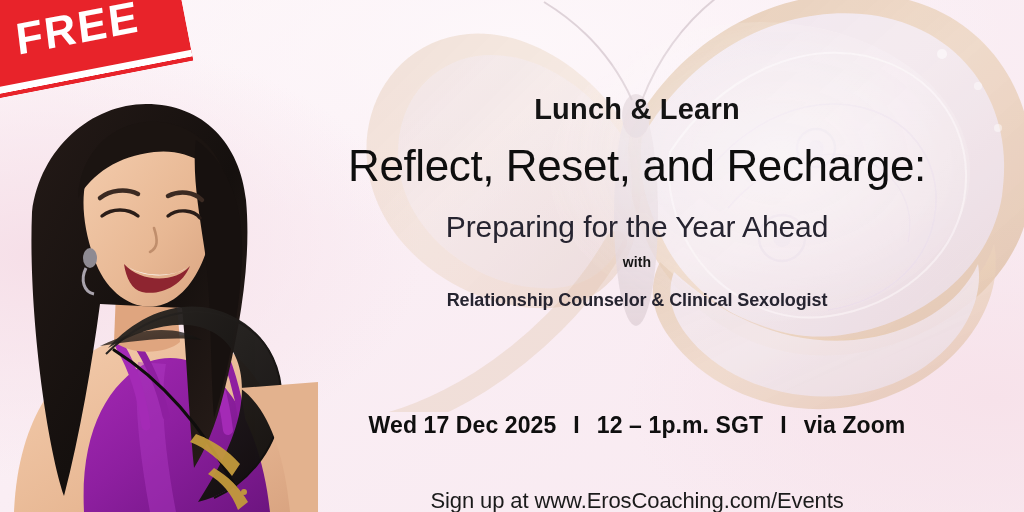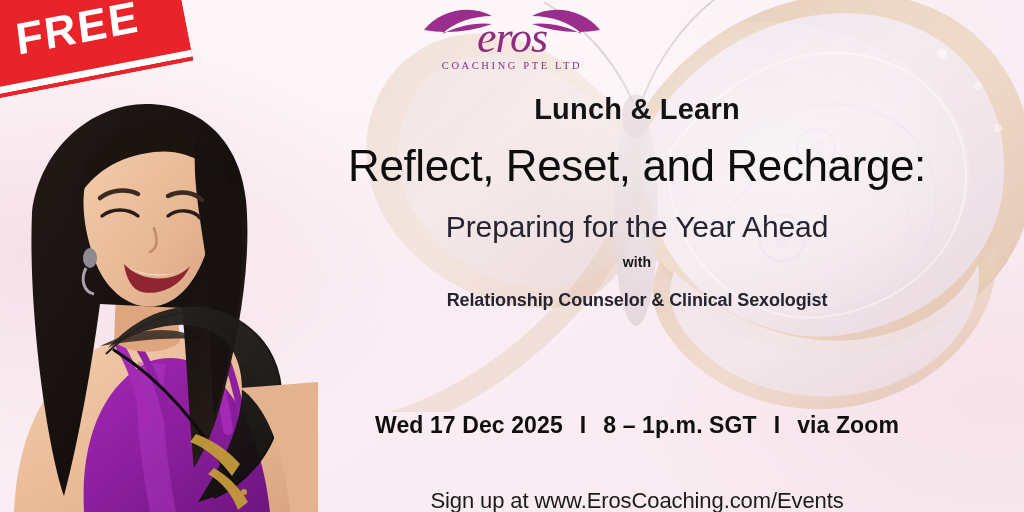--- a/index.html
+++ b/index.html
@@ -293,46 +293,32 @@
       <path d="M252 292 C278 310 296 352 302 416 L330 416 L330 286 Z" fill="#e3b28e"></path>
     </g>
   </svg>
 
   <div class="stamp">
     <div class="stamp-body">
       <span class="stamp-text">FREE</span>
     </div>
   </div>
 
-  <div class="logo">
-    <svg viewBox="0 0 200 62" width="200" height="62" aria-hidden="true">
-
-      <path d="M12 26 C28 6 58 0 80 12 C62 12 42 18 30 30 C46 22 64 18 80 20
-               C58 28 34 30 12 26 Z" fill="#9b2d8c"></path>
-      <path d="M188 26 C172 6 142 0 120 12 C138 12 158 18 170 30 C154 22 136 18 120 20
-               C142 28 166 30 188 26 Z" fill="#9b2d8c"></path>
-
-      <g fill="#8d2b7e" font-family="Liberation Serif, serif" font-size="44" font-style="italic">
-        <text x="100" y="48" text-anchor="middle" letter-spacing="-1">eros</text>
-      </g>
-    </svg>
-    <div class="logo-tagline">COACHING PTE LTD</div>
-  </div>
 
   <div class="content">
     <div class="kicker">Lunch &amp; Learn</div>
     <div class="title">Reflect, Reset, and Recharge:</div>
     <div class="subtitle">Preparing for the Year Ahead</div>
     <div class="with">with</div>
     <div class="credentials">Relationship Counselor &amp; Clinical Sexologist</div>
   </div>
 
   <div class="details">
     <span class="seg">Wed 17 Dec 2025</span>
     <span class="sep">I</span>
-    <span class="seg">8 – 1p.m. SGT</span>
+    <span class="seg">12 – 1p.m. SGT</span>
     <span class="sep">I</span>
     <span class="seg">via Zoom</span>
   </div>
 
   <div class="signup">Sign up at www.ErosCoaching.com/Events</div>
 
 </div>
 
 </body></html>

